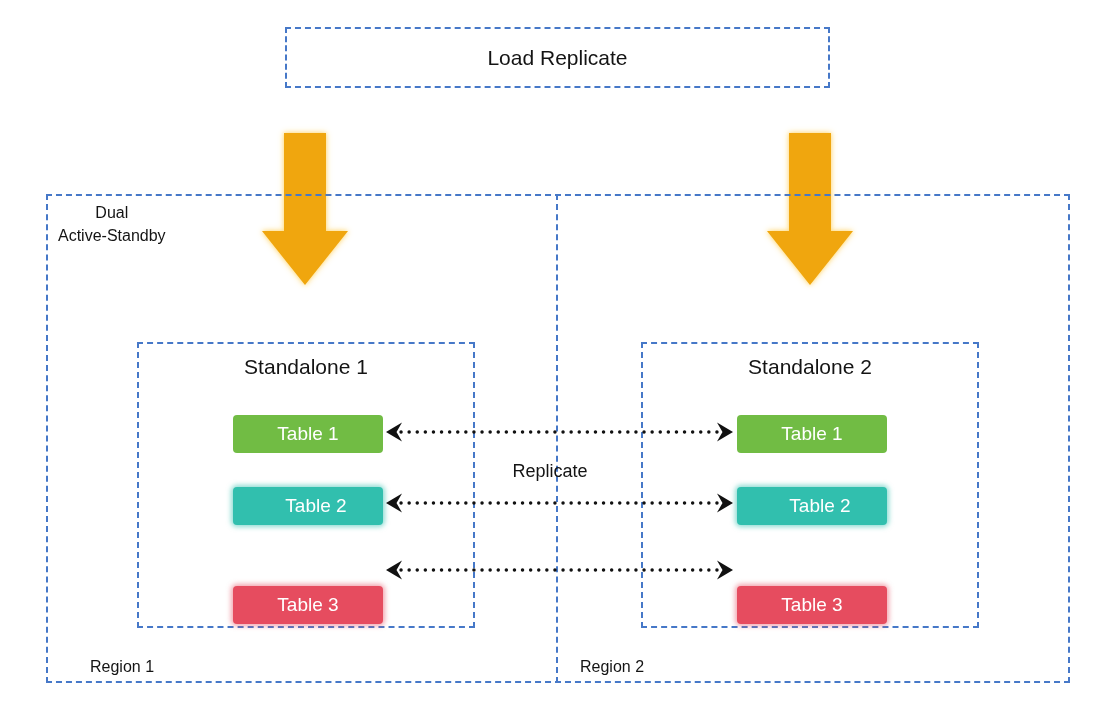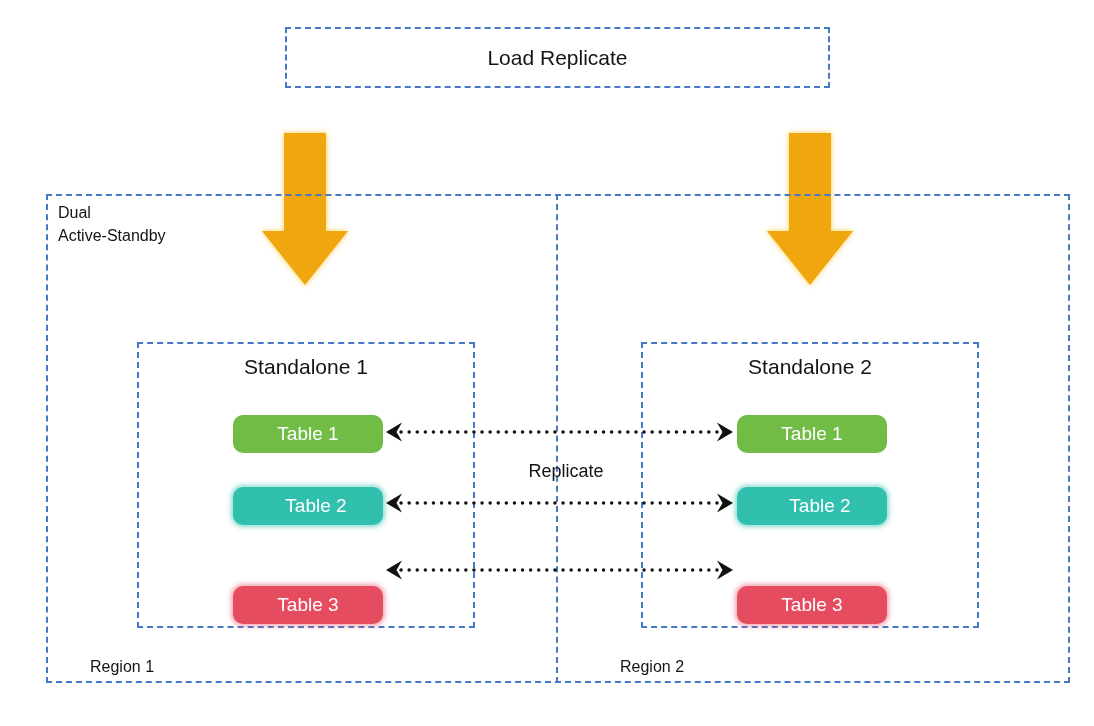--- a/index.html
+++ b/index.html
@@ -30,25 +30,25 @@
   
   .dual-box{
     left:46px;top:194px;width:1024px;height:489px;
     border:2px dashed var(--border-blue);
   }
   .region-divider{
     left:556px;top:194px;width:0;height:489px;
     border-left:2px dashed var(--border-blue);
   }
   .dual-label{
-    left:58px;top:201px;font-size:16px;line-height:1.45;white-space:pre-line;
+    left:58px;top:201px;font-size:16px;line-height:1.45;white-space:pre-line;text-align:center;
   }
   .region-label{font-size:16px;margin-left:28px;}
   .region1-label{left:62px;top:658px;}
-  .region2-label{left:592px;top:658px;text-align:center;}
+  .region2-label{left:552px;top:658px;text-align:center;}
 
   
   .down-arrow{width:100px;height:155px;top:133px;}
   .down-arrow svg{
     filter:drop-shadow(0 0 2px #ffd978) drop-shadow(0 0 3px #ffeec2);
   }
   .down-arrow-1{left:255px;}
   .down-arrow-2{left:760px;}
 
   
@@ -60,32 +60,32 @@
   .standalone-2{left:641px;}
   .standalone-title{
     position:absolute;left:0;top:11px;width:100%;text-align:center;
     font-size:21px;
   }
 
   
   .table-chip{
     position:absolute;left:94px;width:150px;height:38px;
     display:flex;align-items:center;justify-content:center;
-    color:#ffffff;font-size:19px;border-radius:10px;
+    color:#ffffff;font-size:19px;border-radius:4px;
   }
   .table-1{top:71px;background:var(--table-green);}
   .table-2{top:143px;background:var(--table-teal);
     box-shadow:0 0 5px 2px rgba(49,191,174,0.55);padding-left:16px;}
   .table-3{top:210px;background:var(--table-red);
     box-shadow:0 0 5px 2px rgba(230,76,95,0.5);margin-top:32px;}
 
   
   .replicate-overlay{left:0;top:0;width:1094px;height:726px;pointer-events:none;}
   .replicate-label{
-    left:506px;top:461px;width:120px;text-align:center;font-size:18px;
+    left:490px;top:461px;width:120px;text-align:center;font-size:18px;
     background:transparent;
   }
 </style>
 </head>
 <body>
 
 <div class="abs lb-box">
   <span>Load Replicate</span>
 </div>
 

